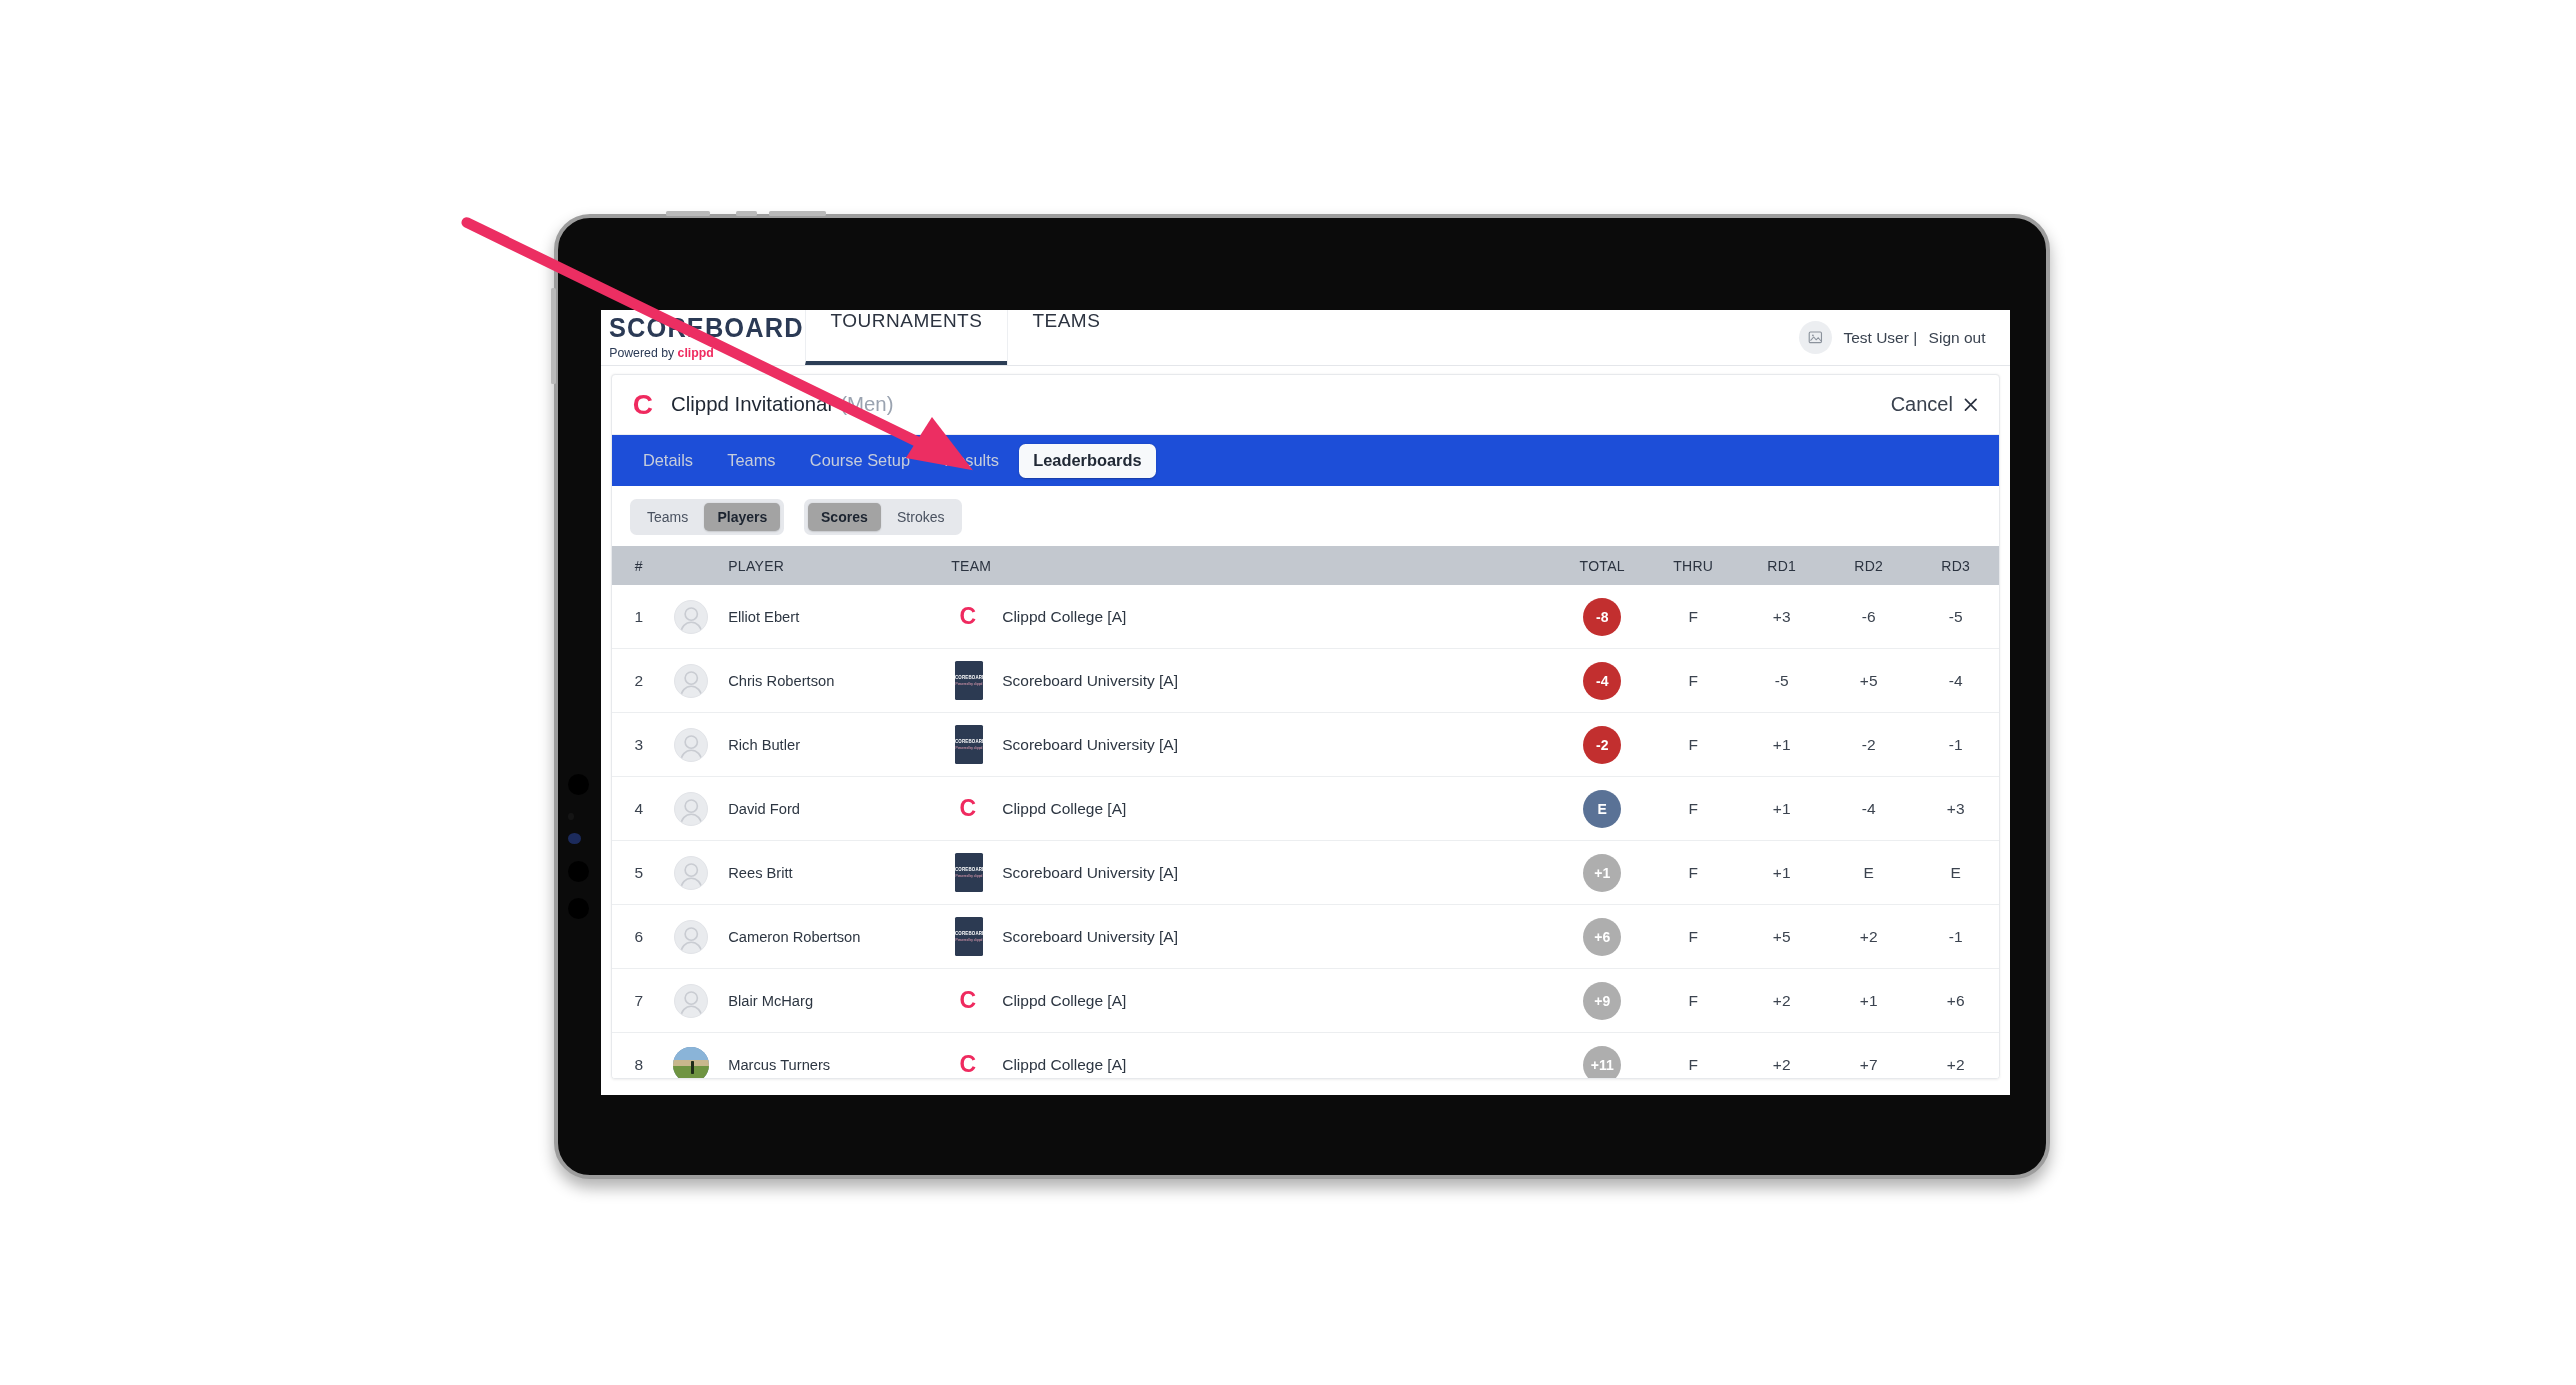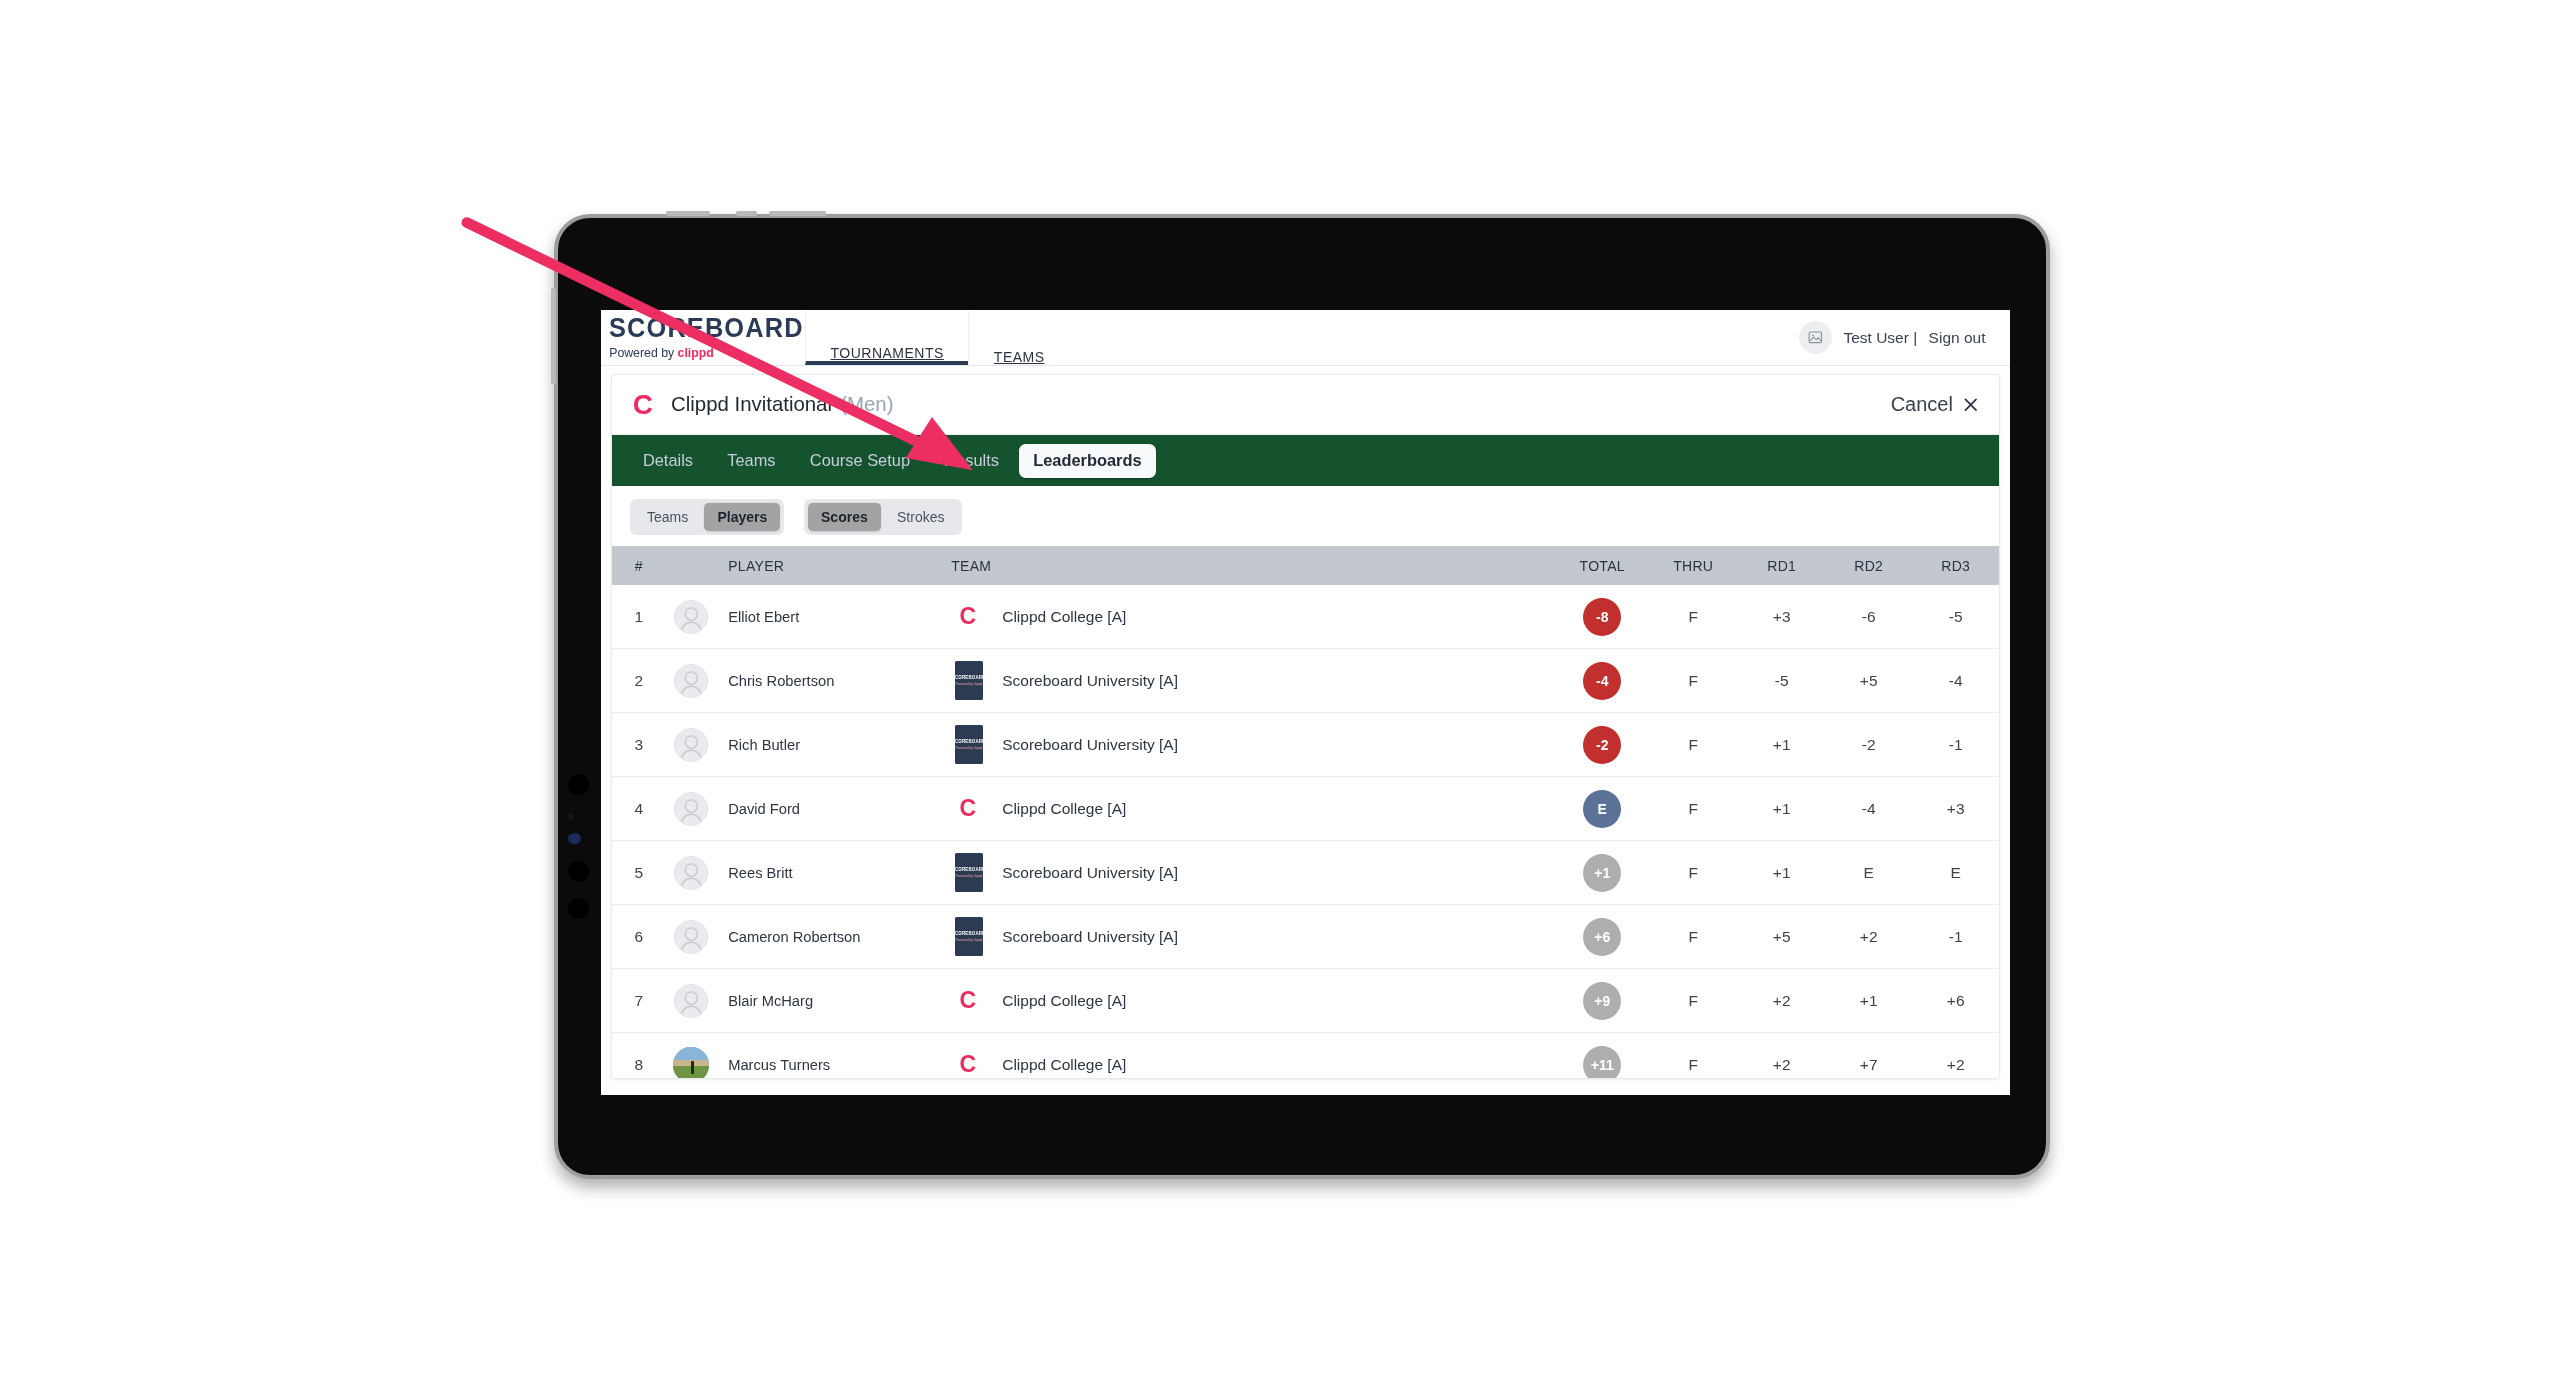--- a/index.html
+++ b/index.html
@@ -58,23 +58,23 @@
   #topbar { height: 56px; display:flex; align-items:stretch;
             background:#fff; border-bottom:1.6px solid #e4e6ea; position:relative; }
   #brand { width: 204px; display:flex; flex-direction:column;
            justify-content:center; padding-left: 8.2px; }
   #brand .bname { font-size: 27px; font-weight: 800; color:#2b3a55;
                   letter-spacing: 1.2px; line-height:1; font-family:"Liberation Sans",sans-serif;
                   transform: scaleX(0.94); transform-origin:left center; }
   #brand .bsub { font-size: 12.3px; color:#2b3a55; margin-top:3.3px; }
   #brand .bsub .pink { color:#ef2a5f; font-weight:700; }
 
-  .topnav-item { display:flex; align-items:flex-end; padding: 0 24.5px;
-                 font-size: 14px; color:#2c3340; letter-spacing: 0.5px;
-                 border-left:0.8px solid #edeff2;text-decoration:underline; }
+  .topnav-item { display:flex; align-items:flex-start; padding: 0 24.5px;
+                 font-size: 19px; color:#2c3340; letter-spacing: 0.5px;
+                 border-left:0.8px solid #edeff2; }
   .topnav-item.active { border-bottom: 4.1px solid #2c3e56; }
 
   #userbox { margin-left:auto; display:flex; align-items:center; gap:11.4px;
              padding-right: 24.5px; }
   #avatar-top { width:33px; height:33px; border-radius:50%; background:#eceef1;
                 display:flex; align-items:center; justify-content:center; }
   #userbox .uname { font-size:15.5px; color:#3a4350; }
   #userbox .signout { font-size:15.5px; color:#3a4350; }
 
   
@@ -84,21 +84,21 @@
   #cardhead { height: 60px; display:flex; align-items:center; padding: 0 21px;
               border-bottom:0.8px solid #eceef1; }
   #cardhead .clogo { font-size:28px; font-weight:800; color:#ef2a5f; margin-right:18px;
                      line-height:1; }
   #cardhead .ttitle { font-size:20.4px; color:#1f2733; }
   #cardhead .tgender { font-size:20.4px; color:#9aa3b0; margin-left:8.2px; }
   #cardhead .cancel { margin-left:auto; display:flex; align-items:center; gap:9.8px;
                       font-size:20px; color:#39414e; }
 
   
-  #tabs { background:#14532d; height:51px; display:flex; align-items:center;
+  #tabs { background:#1d4ed8; height:51px; display:flex; align-items:center;
           padding: 0 16.4px; gap: 4.9px; }
   .tab { font-size:16.4px; color:#c6cddb; padding: 7.4px 14.7px; border-radius:6.5px; }
   .tab.active { background:#f7f9fb; color:#222a36; font-weight:600;
                 box-shadow:0 0.8px 1.6px rgba(0,0,0,0.25); }
 
   
   #filters { display:flex; align-items:center; gap: 19.6px; padding: 13px 18px 11.4px 18px; }
   .chipgroup { background:#e6e8ec; border-radius:6.5px; padding:4.1px; display:flex; gap:3.3px; }
   .chip { font-size:14px; color:#4a5260; padding: 5.7px 13px; border-radius:4.9px; }
   .chip.active { background:#a3a3a3; color:#1c2430; font-weight:700;

